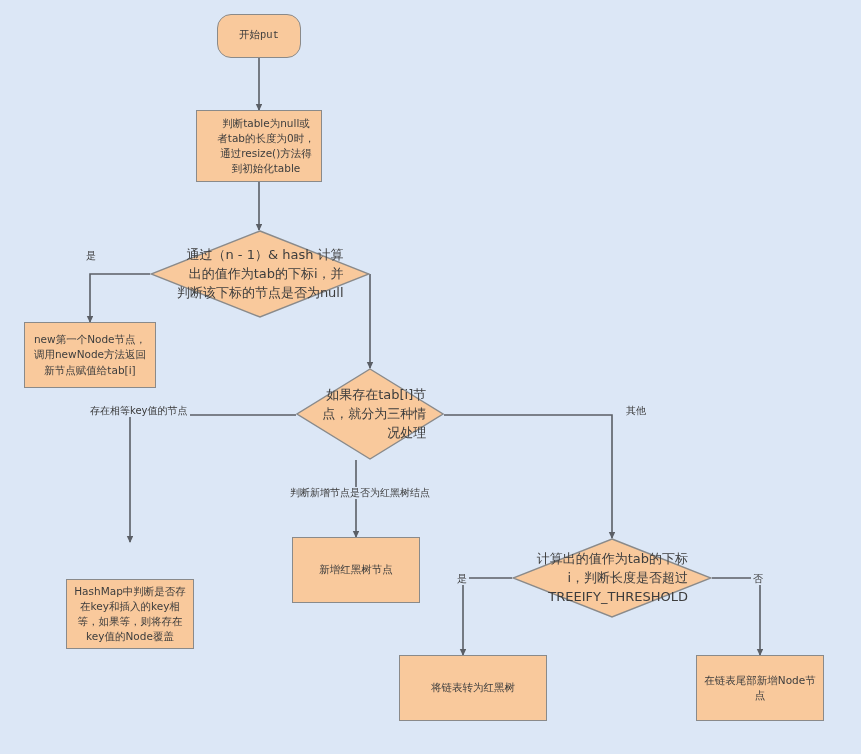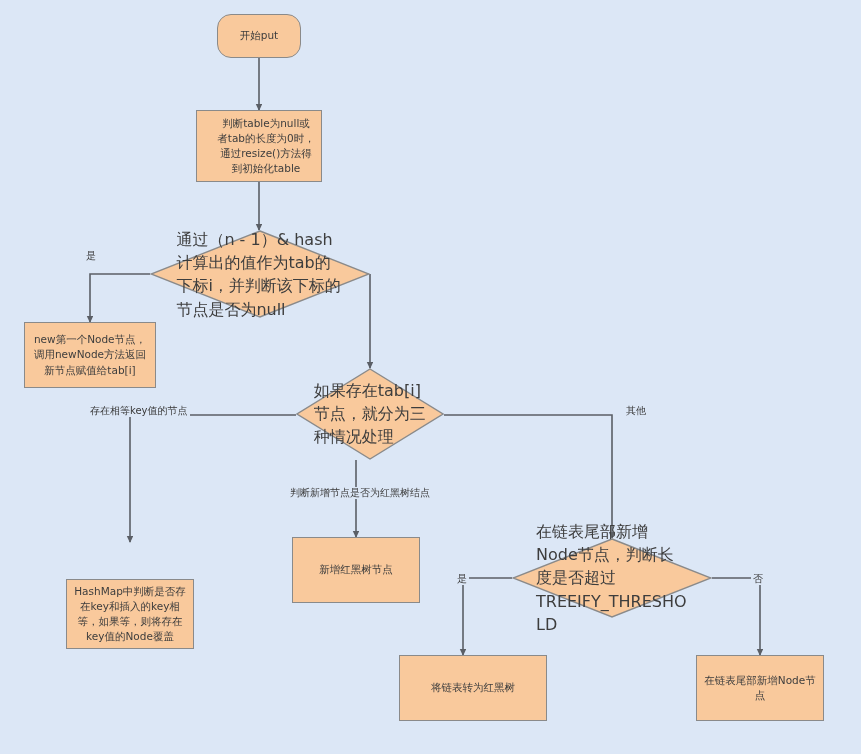--- a/index.html
+++ b/index.html
@@ -41,42 +41,43 @@
     justify-content: center;
     padding: 4px 6px;
   }
   .node .txt {
     display: block;
     width: 100%;
     word-break: break-word;
   }
   .node.terminator {
     border-radius: 14px;
+    font-family: Liberation Mono, monospace;
   }
   .node.process {
     border-radius: 0;
   }
   .diamond {
     position: absolute;
     box-sizing: border-box;
   }
   .diamond .dshape {
     position: absolute;
     left: 0; top: 0;
     width: 100%;
     height: 100%;
   }
   .diamond .dlabel {
     position: absolute;
     left: 12%;
     top: 50%;
     width: 76%;
     transform: translateY(-50%);
-    text-align: left;
-    font-size: 16px;
+    text-align: right;
+    font-size: 13px;
     line-height: 1.45;
     color: #3d3d3d;
     word-break: break-word;
   }
   .edge-label {
     position: absolute;
     font-size: 10px;
     color: #3a3a3a;
     background: #dce7f6;
     padding: 0 2px;
@@ -146,21 +147,21 @@
   </div>
 
   <div class="node process" style="left:292px; top:537px; width:128px; height:66px;">
     <span class="txt">新增红黑树节点</span>
   </div>
 
   <div class="diamond" style="left:512px; top:538px; width:200px; height:80px;">
     <svg class="dshape" viewBox="0 0 200 80" preserveAspectRatio="none" xmlns="http://www.w3.org/2000/svg">
       <polygon points="100,1 199,40 100,79 1,40" fill="#f9c99c" stroke="#8a8a8a" stroke-width="1.4"></polygon>
     </svg>
-    <div class="dlabel">在链表尾部新增Node节点，判断长度是否超过TREEIFY_THRESHOLD</div>
+    <div class="dlabel">计算出的值作为tab的下标i，判断长度是否超过TREEIFY_THRESHOLD</div>
   </div>
 
   <div class="node process" style="left:399px; top:655px; width:148px; height:66px;">
     <span class="txt">将链表转为红黑树</span>
   </div>
 
   <div class="node process" style="left:696px; top:655px; width:128px; height:66px;">
     <span class="txt">在链表尾部新增Node节点</span>
   </div>
 

